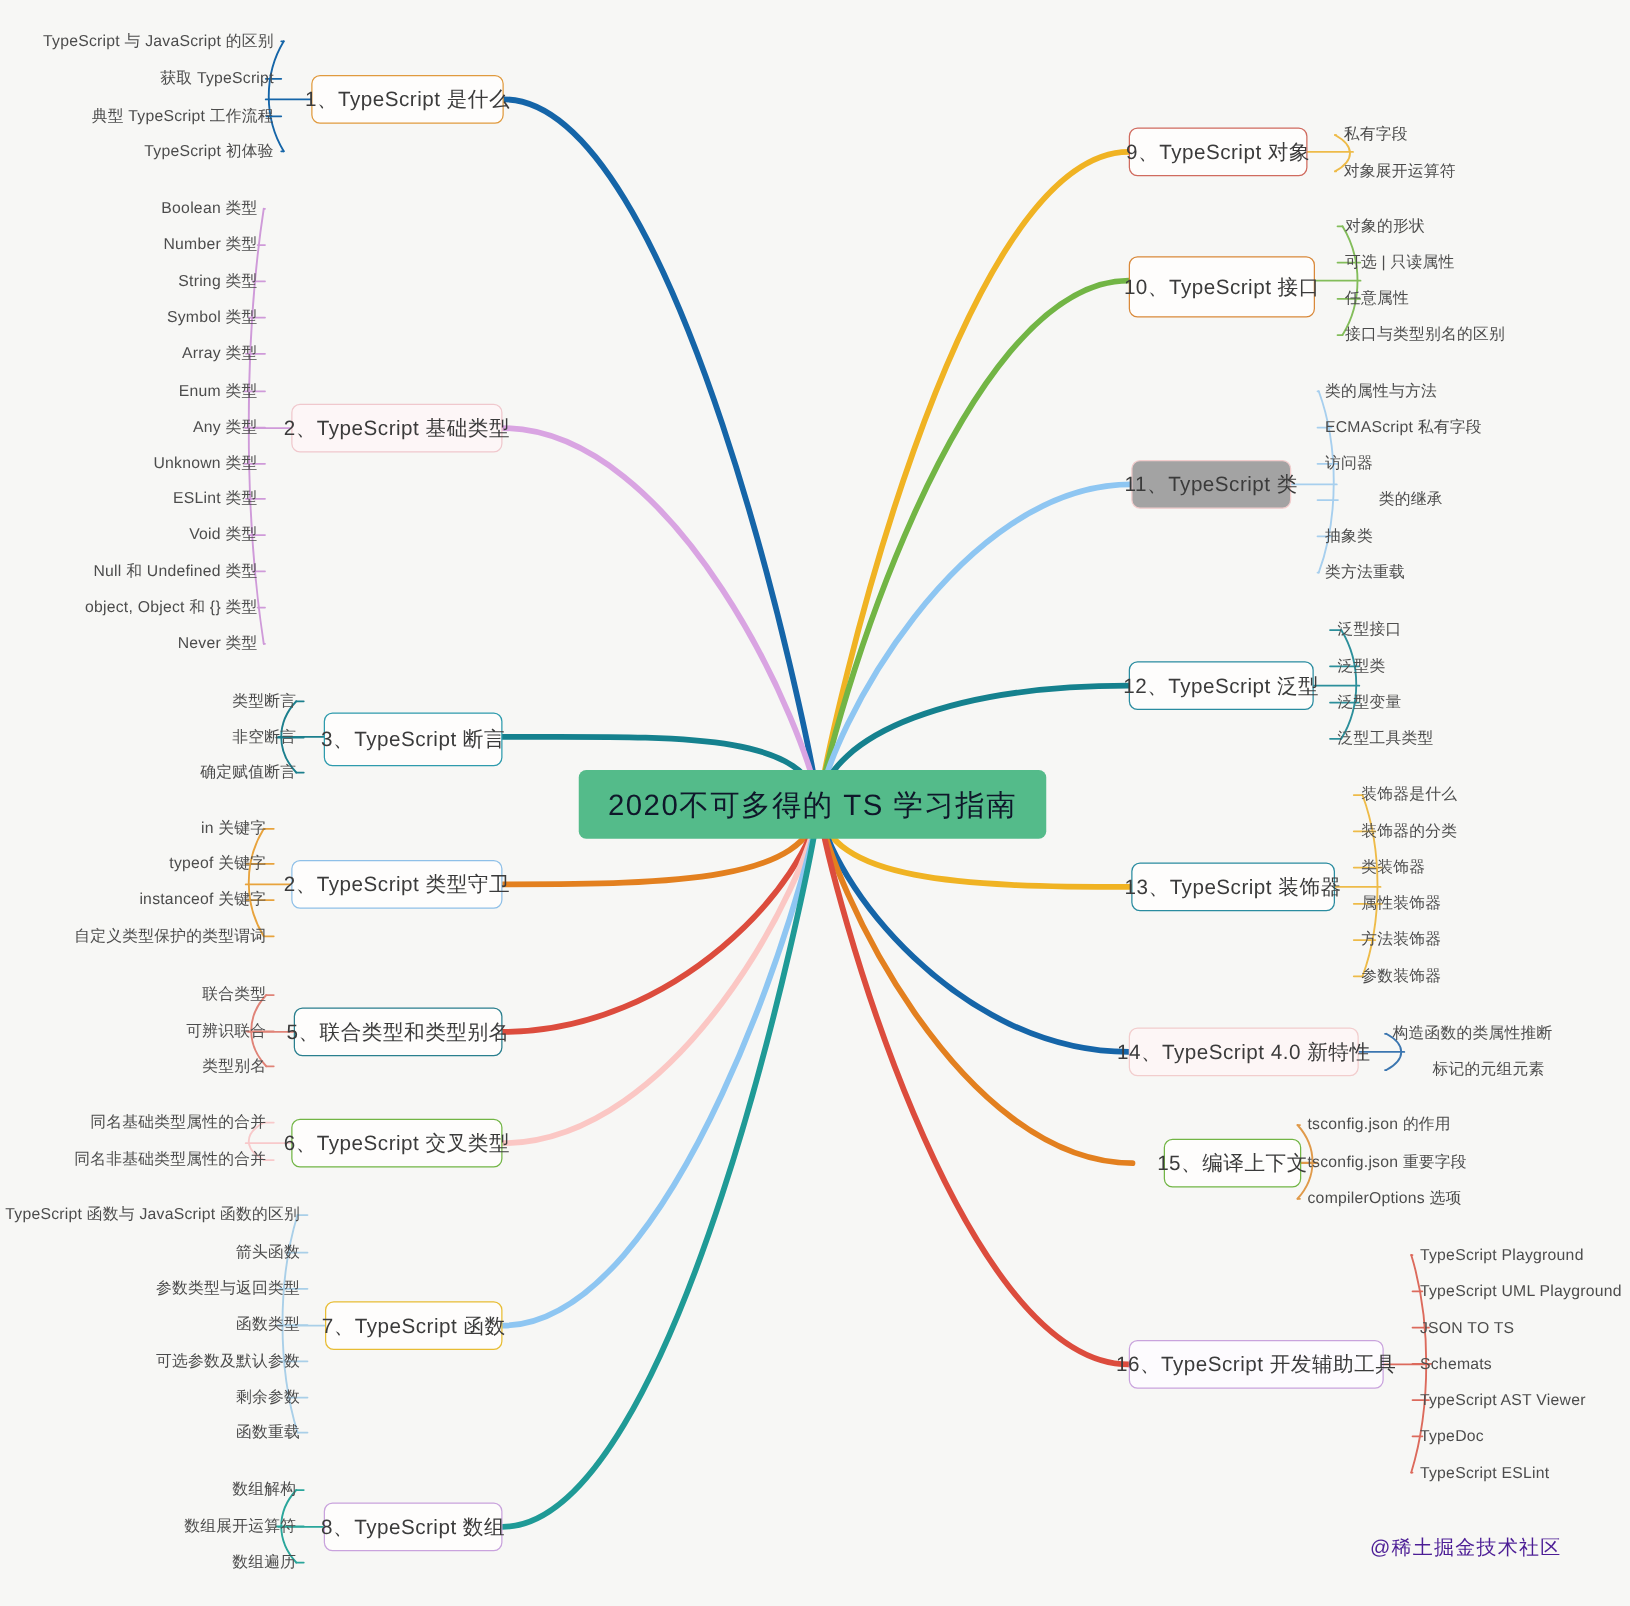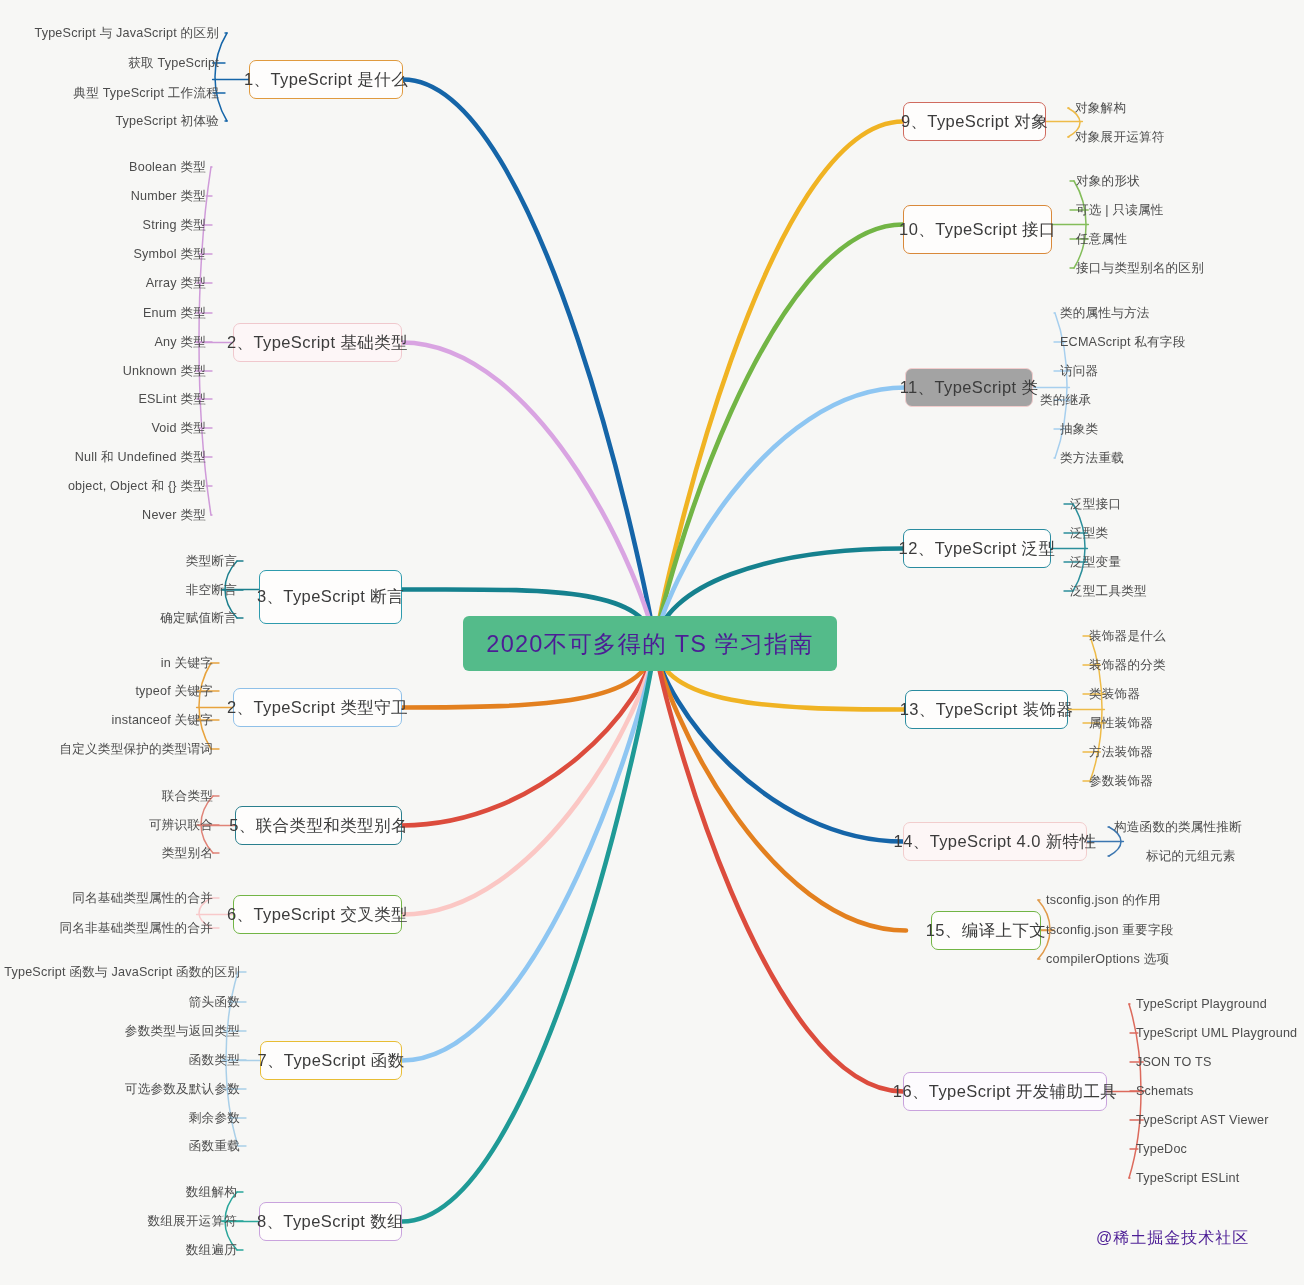--- a/index.html
+++ b/index.html
@@ -13,21 +13,21 @@
   .node.n2{background:#fdf6f7;}
   .node.n11{background:#a3a3a3;}
   .node.n14{background:#fdf6f6;}
   .node.n16{background:#fdfbfe;}
 
   .leaf{position:absolute;color:#4c4c4c;font-size:12.6px;white-space:nowrap;letter-spacing:.2px;}
   .leaf.r{transform:translateY(-50%);}
   .leaf.l{transform:translate(-100%,-50%);}
 
   #center-title{position:absolute;left:463px;top:616px;width:374px;height:55px;
-      background:#54bb8a;border-radius:6px;color:#4c1d95;font-size:23.5px;
+      background:#54bb8a;border-radius:6px;color:#0f172a;font-size:23.5px;
       display:flex;align-items:center;justify-content:center;letter-spacing:1.2px;z-index:5;}
 
   #watermark{position:absolute;left:1096px;top:1228px;color:#4c1d95;font-size:16px;letter-spacing:1px;}
 </style>
 </head>
 <body>
 
 <div id="stage">
   <svg id="wires" viewBox="0 0 1304 1285" xmlns="http://www.w3.org/2000/svg">
       <path d="M 403 79.5 C 541.6 79.5 647 585 655 645" stroke="#1565a8" stroke-width="4.6" fill="none" stroke-linecap="round"></path>
@@ -169,21 +169,21 @@
       <div class="leaf l" style="left: 206px; top: 371px;">Unknown 类型</div>
       <div class="leaf l" style="left: 206px; top: 399px;">ESLint 类型</div>
       <div class="leaf l" style="left: 206px; top: 428px;">Void 类型</div>
       <div class="leaf l" style="left: 206px; top: 457px;">Null 和 Undefined 类型</div>
       <div class="leaf l" style="left: 206px; top: 486px;">object, Object 和 {} 类型</div>
       <div class="leaf l" style="left: 206px; top: 515px;">Never 类型</div>
       <div class="node n2" style="left: 233px; top: 323px; width: 169px; height: 39px; border-color: rgb(240, 200, 205);">2、TypeScript 基础类型</div>
       <div class="leaf l" style="left: 237px; top: 561px;">类型断言</div>
       <div class="leaf l" style="left: 237px; top: 590px;">非空断言</div>
       <div class="leaf l" style="left: 237px; top: 618px;">确定赋值断言</div>
-      <div class="node n3" style="left: 259px; top: 570px; width: 143px; height: 54px; border-color: rgb(46, 155, 173);">3、TypeScript 断言</div>
+      <div class="node n3" style="left: 259px; top: 570px; width: 143px; height: 43px; border-color: rgb(46, 155, 173);">3、TypeScript 断言</div>
       <div class="leaf l" style="left: 213px; top: 663px;">in 关键字</div>
       <div class="leaf l" style="left: 213px; top: 691px;">typeof 关键字</div>
       <div class="leaf l" style="left: 213px; top: 720px;">instanceof 关键字</div>
       <div class="leaf l" style="left: 213px; top: 749px;">自定义类型保护的类型谓词</div>
       <div class="node n4" style="left: 233px; top: 688px; width: 169px; height: 39px; border-color: rgb(143, 192, 232);">2、TypeScript 类型守卫</div>
       <div class="leaf l" style="left: 213px; top: 796px;">联合类型</div>
       <div class="leaf l" style="left: 213px; top: 825px;">可辨识联合</div>
       <div class="leaf l" style="left: 213px; top: 853px;">类型别名</div>
       <div class="node n5" style="left: 235px; top: 806px; width: 167px; height: 39px; border-color: rgb(42, 127, 142);">5、联合类型和类型别名</div>
       <div class="leaf l" style="left: 213px; top: 898px;">同名基础类型属性的合并</div>
@@ -194,32 +194,32 @@
       <div class="leaf l" style="left: 240px; top: 1031px;">参数类型与返回类型</div>
       <div class="leaf l" style="left: 240px; top: 1060px;">函数类型</div>
       <div class="leaf l" style="left: 240px; top: 1089px;">可选参数及默认参数</div>
       <div class="leaf l" style="left: 240px; top: 1118px;">剩余参数</div>
       <div class="leaf l" style="left: 240px; top: 1146px;">函数重载</div>
       <div class="node n7" style="left: 260px; top: 1041px; width: 142px; height: 39px; border-color: rgb(232, 189, 52);">7、TypeScript 函数</div>
       <div class="leaf l" style="left: 237px; top: 1192px;">数组解构</div>
       <div class="leaf l" style="left: 237px; top: 1221px;">数组展开运算符</div>
       <div class="leaf l" style="left: 237px; top: 1250px;">数组遍历</div>
       <div class="node n8" style="left: 259px; top: 1202px; width: 143px; height: 39px; border-color: rgb(201, 163, 221);">8、TypeScript 数组</div>
-      <div class="leaf r" style="left: 1075px; top: 108px;">对象解构</div>
+      <div class="leaf r" style="left: 1075px; top: 108px;">私有字段</div>
       <div class="leaf r" style="left: 1075px; top: 137px;">对象展开运算符</div>
       <div class="node n9" style="left: 903px; top: 102px; width: 143px; height: 39px; border-color: rgb(208, 107, 95);">9、TypeScript 对象</div>
       <div class="leaf r" style="left: 1076px; top: 181px;">对象的形状</div>
       <div class="leaf r" style="left: 1076px; top: 210px;">可选 | 只读属性</div>
       <div class="leaf r" style="left: 1076px; top: 239px;">任意属性</div>
       <div class="leaf r" style="left: 1076px; top: 268px;">接口与类型别名的区别</div>
       <div class="node n10" style="left: 903px; top: 205px; width: 149px; height: 49px; border-color: rgb(217, 137, 58);">10、TypeScript 接口</div>
       <div class="leaf r" style="left: 1060px; top: 313px;">类的属性与方法</div>
       <div class="leaf r" style="left: 1060px; top: 342px;">ECMAScript 私有字段</div>
       <div class="leaf r" style="left: 1060px; top: 371px;">访问器</div>
-      <div class="leaf r" style="left: 1040px; top: 400px;">类的继承</div>
+      <div class="leaf r" style="left: 1103px; top: 400px;">类的继承</div>
       <div class="leaf r" style="left: 1060px; top: 429px;">抽象类</div>
       <div class="leaf r" style="left: 1060px; top: 458px;">类方法重载</div>
       <div class="node n11" style="left: 905px; top: 368px; width: 128px; height: 39px; border-color: rgb(242, 205, 205);">11、TypeScript 类</div>
       <div class="leaf r" style="left: 1070px; top: 504px;">泛型接口</div>
       <div class="leaf r" style="left: 1070px; top: 533px;">泛型类</div>
       <div class="leaf r" style="left: 1070px; top: 562px;">泛型变量</div>
       <div class="leaf r" style="left: 1070px; top: 591px;">泛型工具类型</div>
       <div class="node n12" style="left: 903px; top: 529px; width: 148px; height: 39px; border-color: rgb(42, 140, 160);">12、TypeScript 泛型</div>
       <div class="leaf r" style="left: 1089px; top: 636px;">装饰器是什么</div>
       <div class="leaf r" style="left: 1089px; top: 665px;">装饰器的分类</div>

